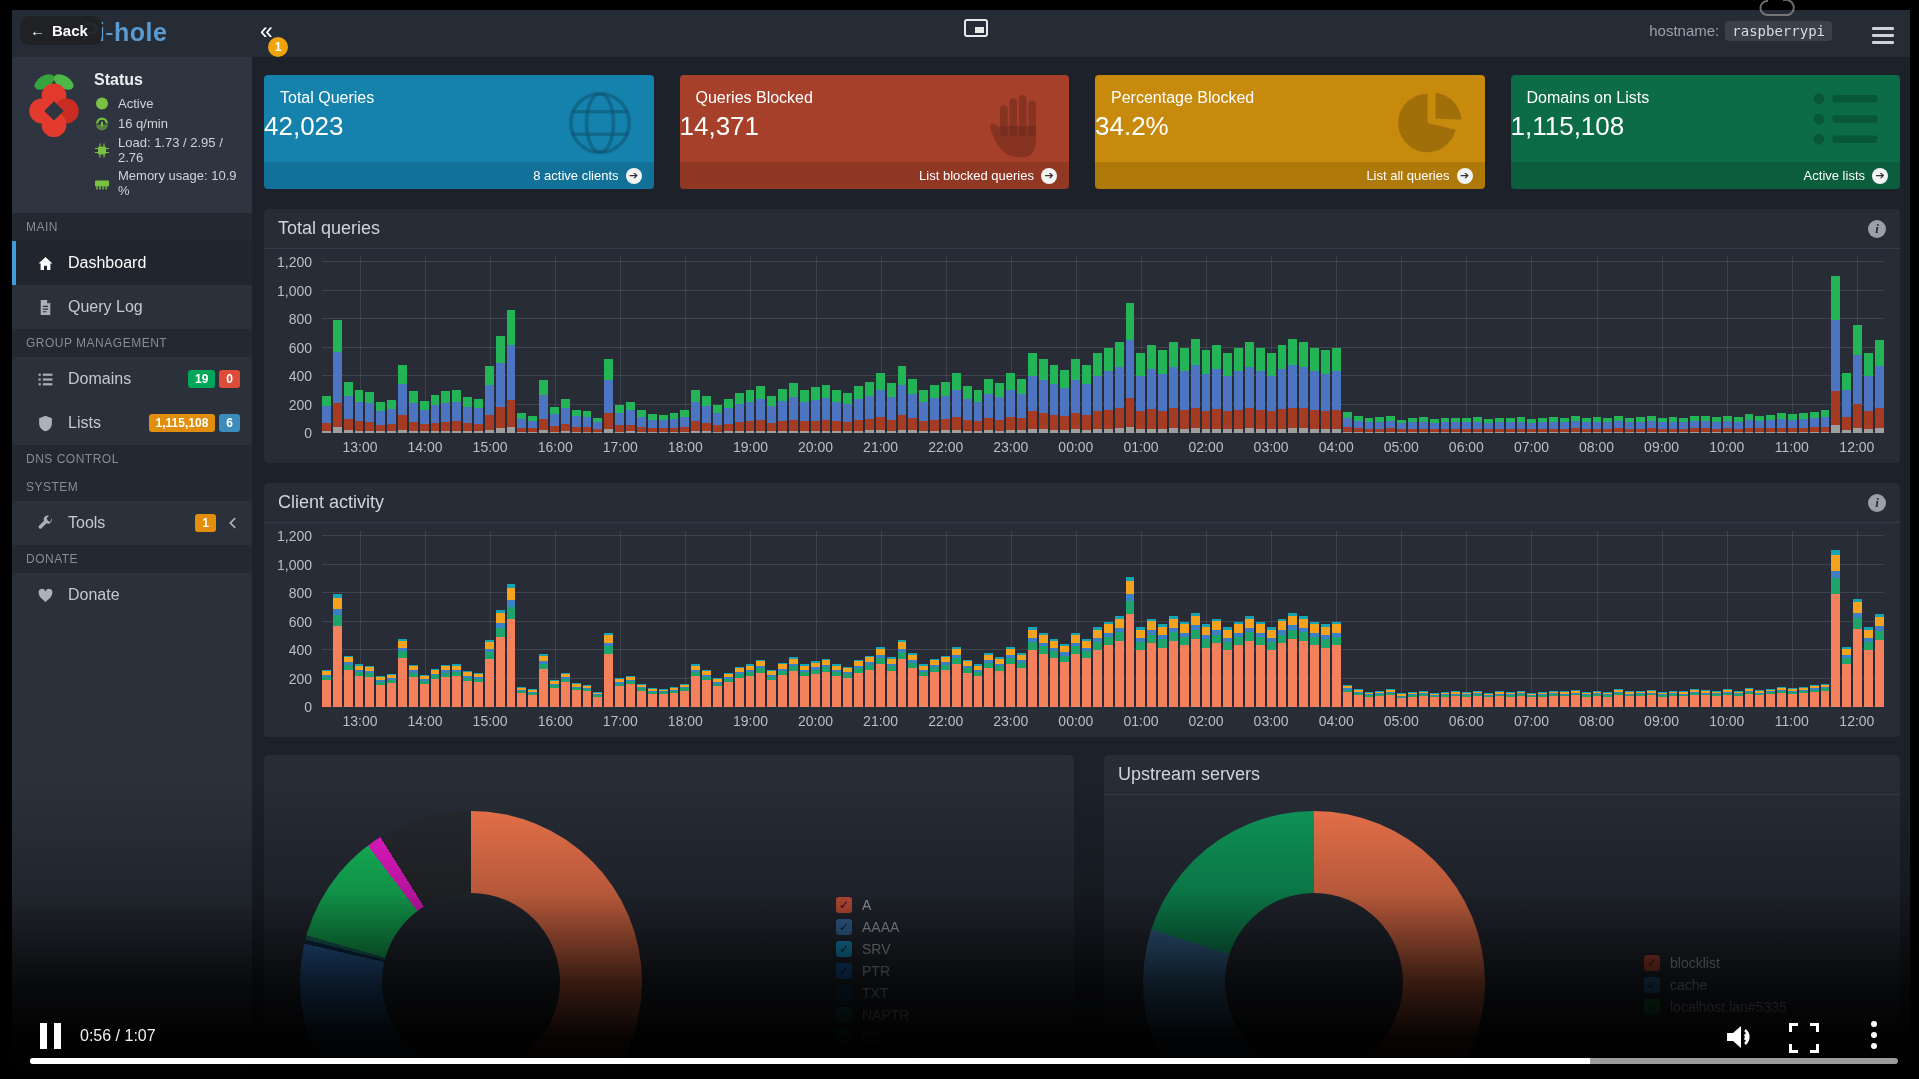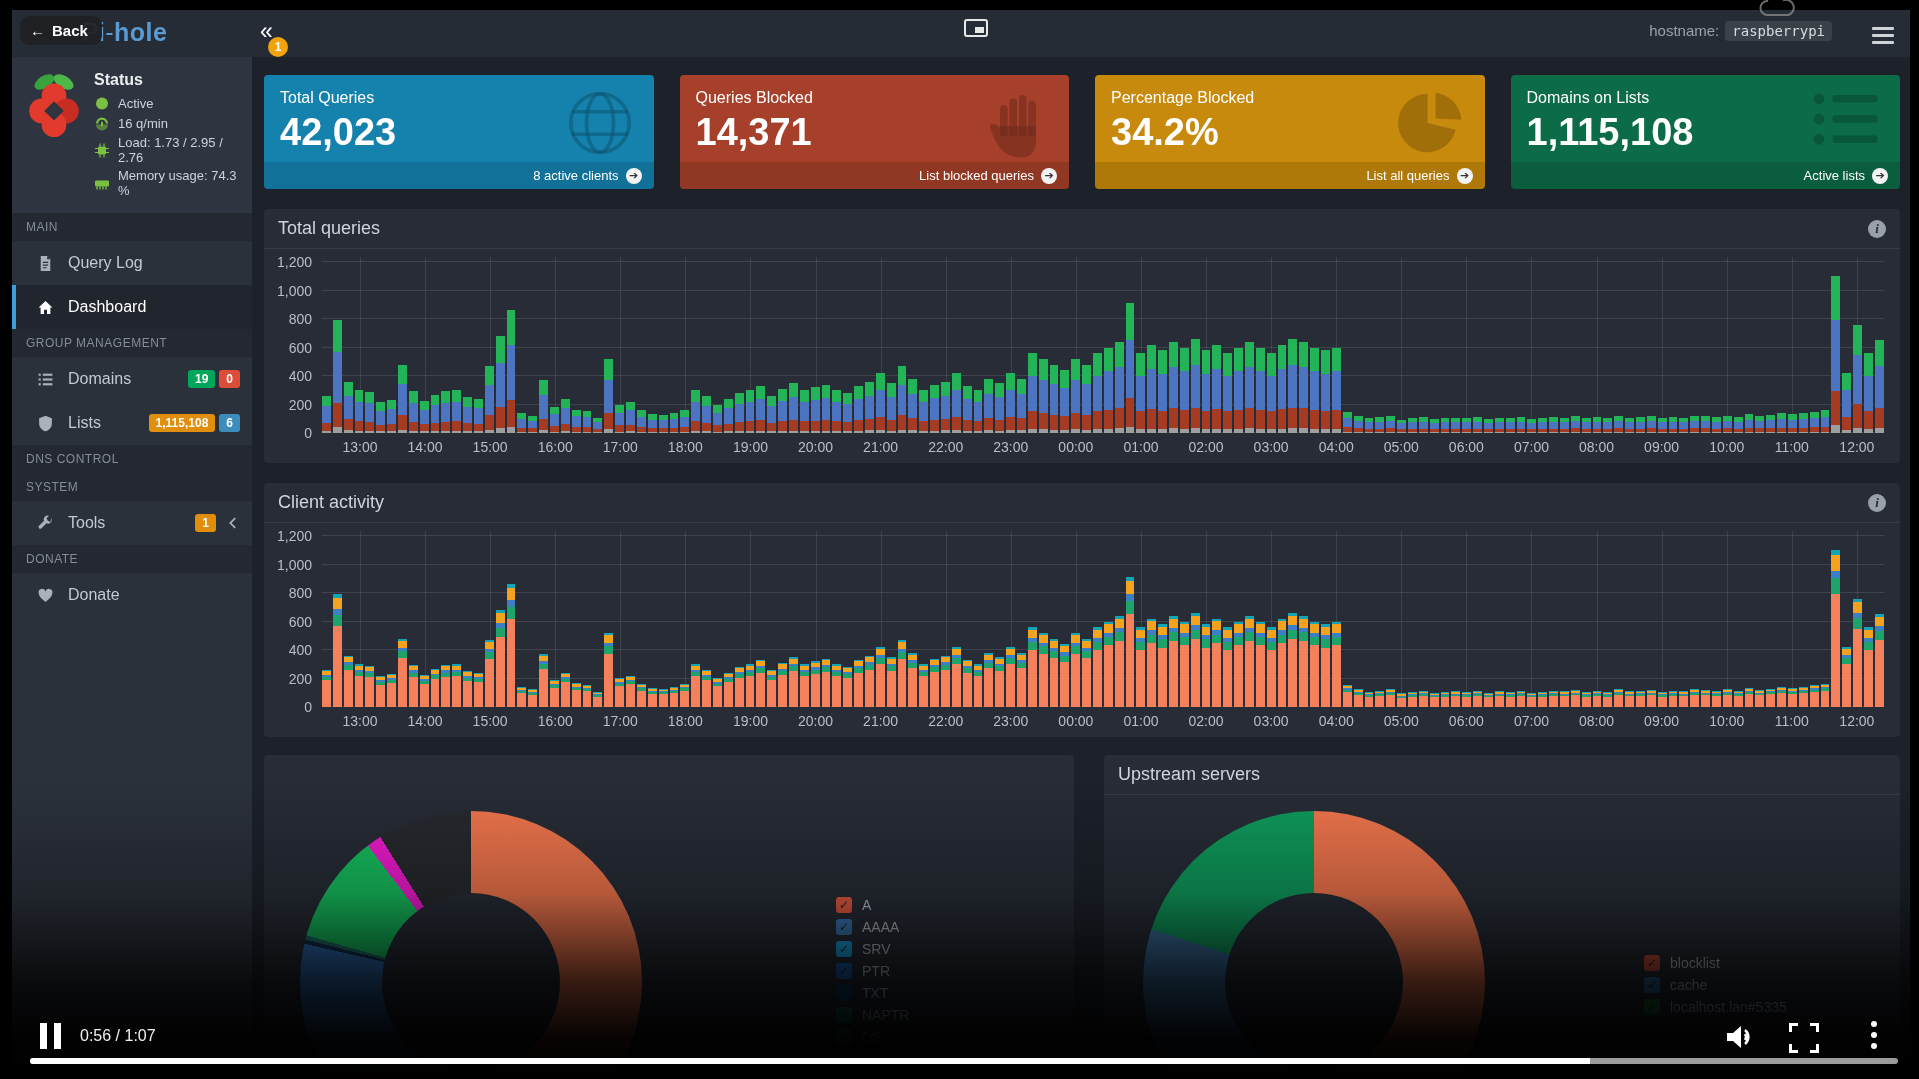--- a/index.html
+++ b/index.html
@@ -38,21 +38,21 @@
   .menu-item.active .micon { color:#fff; }
   .badges { position:absolute; right:12px; top:0; height:100%; display:flex; align-items:center; gap:4px; }
   .badge { color:#fff; font-size:12px; font-weight:700; padding:2px 7px; border-radius:3px; }
   .chev { margin-left:6px; color:#aab1ba; display:inline-flex; }
 
   
   .main { position:absolute; left:240px; top:47px; right:0; bottom:0; padding:18px 10px 0 12px; }
   .cards { display:flex; gap:26px; }
   .card { position:relative; flex:1; height:114px; border-radius:4px; overflow:hidden; color:#fff; }
   .card-title { font-size:16px; margin:14px 0 4px 16px; }
-  .card-value { font-size:38px; font-weight:700; margin-left:16px; }
+  .card-value { font-size:26px; font-weight:400; }
   .card-icon { position:absolute; right:18px; top:12px; opacity:.35; color:rgba(0,0,0,.55); }
   .card-footer { position:absolute; left:0; right:0; bottom:0; height:27px; background:rgba(0,0,0,.12);
     display:flex; align-items:center; justify-content:flex-end; gap:7px; padding-right:12px;
     font-size:13px; cursor:pointer; }
   .go-circle { width:16px; height:16px; border-radius:50%; background:#f4f4f4; color:#333;
     font-size:11px; display:flex; align-items:center; justify-content:center; font-weight:700; }
 
   .panel { position:relative; background:#272c36; border-radius:4px; margin-top:20px; }
   .panel-hd { height:40px; border-bottom:1px solid #353b47; display:flex; align-items:center;
     padding:0 14px; color:#d0d4da; font-size:18px; }
@@ -173,44 +173,44 @@
               </span>
               <span>Load: 1.73 / 2.95 / 2.76</span>
             </div>
             <div class="status-row">
               <span class="sicon">
                 <svg width="17" height="17" viewBox="0 0 16 16" fill="currentColor" stroke="none">
                   <rect x="1" y="5" width="14" height="6" rx="1"></rect>
                   <path d="M3 11v3M6 11v3M9 11v3M12 11v3" stroke="currentColor" stroke-width="1.4"></path>
                 </svg>
               </span>
-              <span>Memory usage: 74.3 %</span>
+              <span>Memory usage: 10.9 %</span>
             </div>
           </div>
       </div>
     </div>
     <div id="menu">
         <div class="menu-header">MAIN</div>
+        <div class="menu-item active">
+          <span class="micon">
+            <svg width="17" height="17" viewBox="0 0 16 16" fill="currentColor" stroke="none">
+              <path d="M1.5 8 L8 1.8 L14.5 8 H12.6 V14 H9.4 V10 H6.6 V14 H3.4 V8 Z"></path>
+            </svg>
+          </span>
+          <span>Dashboard</span>
+        </div>
         <div class="menu-item">
           <span class="micon">
             <svg width="17" height="17" viewBox="0 0 16 16" fill="currentColor" stroke="none">
               <path d="M3.5 1 h6 l3 3 v11 h-9 z"></path>
               <path d="M9.5 1 v3 h3" fill="#2b313b"></path>
               <path d="M5.5 7h5M5.5 9.5h5M5.5 12h3.5" stroke="#2b313b" stroke-width="1.1"></path>
             </svg>
           </span>
           <span>Query Log</span>
-        </div>
-        <div class="menu-item active">
-          <span class="micon">
-            <svg width="17" height="17" viewBox="0 0 16 16" fill="currentColor" stroke="none">
-              <path d="M1.5 8 L8 1.8 L14.5 8 H12.6 V14 H9.4 V10 H6.6 V14 H3.4 V8 Z"></path>
-            </svg>
-          </span>
-          <span>Dashboard</span>
         </div>
         <div class="menu-header">GROUP MANAGEMENT</div>
         <div class="menu-item">
           <span class="micon">
             <svg width="17" height="17" viewBox="0 0 16 16" fill="currentColor" stroke="none">
               <rect x="1.5" y="2.5" width="2" height="2"></rect>
               <rect x="1.5" y="7" width="2" height="2"></rect>
               <rect x="1.5" y="11.5" width="2" height="2"></rect>
               <rect x="5.5" y="2.5" width="9" height="2"></rect>
               <rect x="5.5" y="7" width="9" height="2"></rect>

